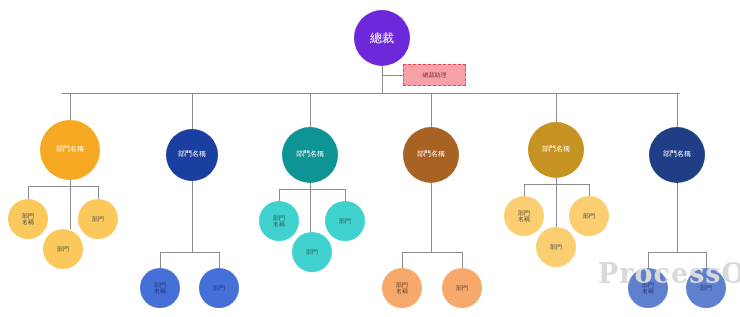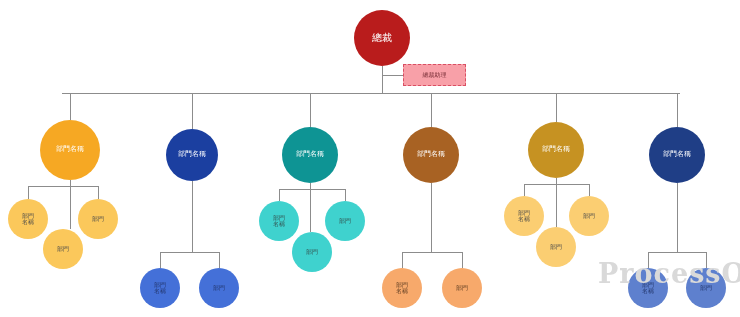--- a/index.html
+++ b/index.html
@@ -74,21 +74,21 @@
       <line x1="556" y1="178" x2="556" y2="227" stroke="#8c8c8c" stroke-width="1" shape-rendering="crispEdges"></line>
       <line x1="524" y1="184" x2="589" y2="184" stroke="#8c8c8c" stroke-width="1" shape-rendering="crispEdges"></line>
       <line x1="524" y1="184" x2="524" y2="196" stroke="#8c8c8c" stroke-width="1" shape-rendering="crispEdges"></line>
       <line x1="589" y1="184" x2="589" y2="196" stroke="#8c8c8c" stroke-width="1" shape-rendering="crispEdges"></line>
       <line x1="677" y1="183" x2="677" y2="252" stroke="#8c8c8c" stroke-width="1" shape-rendering="crispEdges"></line>
       <line x1="648" y1="252" x2="706" y2="252" stroke="#8c8c8c" stroke-width="1" shape-rendering="crispEdges"></line>
       <line x1="648" y1="252" x2="648" y2="268" stroke="#8c8c8c" stroke-width="1" shape-rendering="crispEdges"></line>
       <line x1="706" y1="252" x2="706" y2="268" stroke="#8c8c8c" stroke-width="1" shape-rendering="crispEdges"></line>
     </svg>
   <div id="nodes">
-      <div class="node" style="left: 354px; top: 10px; width: 56px; height: 56px; background: #b91c1c; color: rgb(255, 255, 255); font-size: 10px;"><span>總裁</span></div>
+      <div class="node" style="left: 354px; top: 10px; width: 56px; height: 56px; background: #6d28d9; color: rgb(255, 255, 255); font-size: 12px;"><span>總裁</span></div>
       <div class="assist" style="left: 403px; top: 64px; width: 63px; height: 22px; background: rgb(248, 160, 168); border-color: rgb(217, 79, 99); color: rgb(122, 48, 56); font-size: 6px;">
         <span>總裁助理</span>
       </div>
       <div class="node" style="left: 40px; top: 120px; width: 60px; height: 60px; background: rgb(246, 168, 35); color: rgb(255, 255, 255); font-size: 7px;"><span>部門名稱</span></div>
       <div class="node" style="left: 8px; top: 199px; width: 40px; height: 40px; background: rgb(251, 200, 91); color: rgb(74, 74, 74); font-size: 6px;"><span>部門
 名稱</span></div>
       <div class="node" style="left: 43px; top: 229px; width: 40px; height: 40px; background: rgb(251, 200, 91); color: rgb(74, 74, 74); font-size: 6px;"><span>部門</span></div>
       <div class="node" style="left: 78px; top: 199px; width: 40px; height: 40px; background: rgb(251, 200, 91); color: rgb(74, 74, 74); font-size: 6px;"><span>部門</span></div>
       <div class="node" style="left: 166px; top: 129px; width: 52px; height: 52px; background: rgb(27, 63, 160); color: rgb(255, 255, 255); font-size: 7px;"><span>部門名稱</span></div>
       <div class="node" style="left: 140px; top: 268px; width: 40px; height: 40px; background: rgb(68, 112, 216); color: rgb(34, 53, 107); font-size: 6px;"><span>部門

